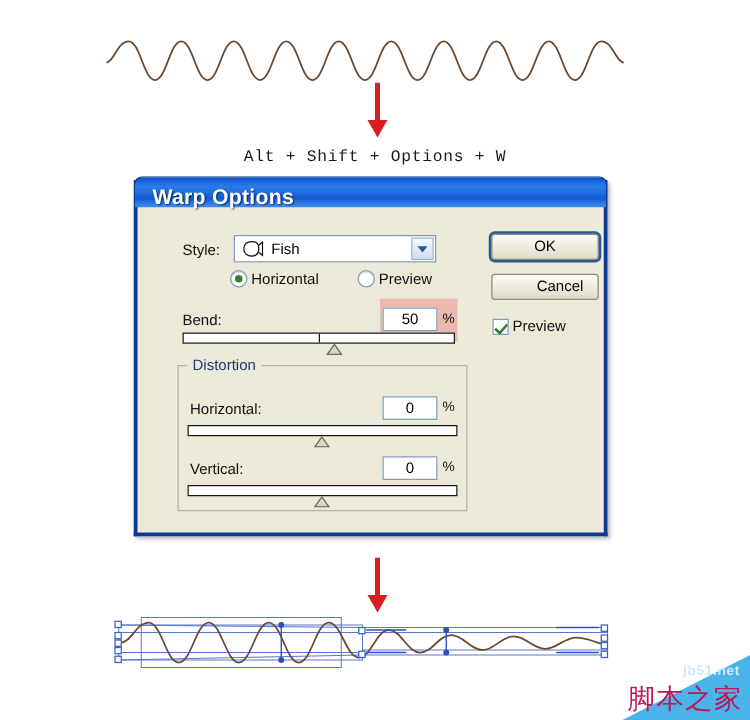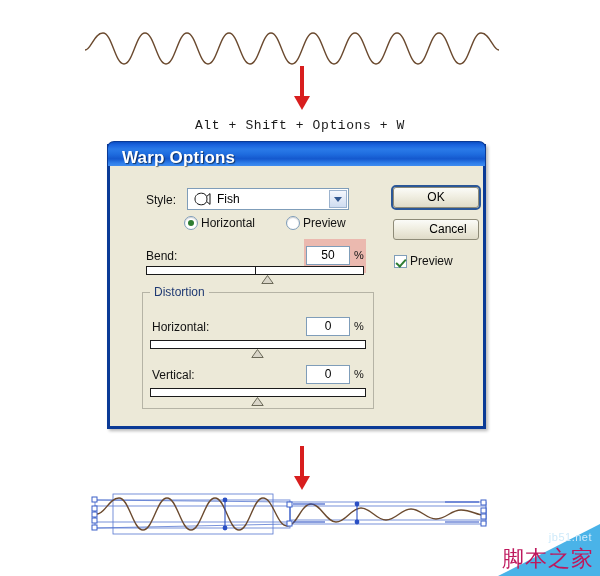--- a/index.html
+++ b/index.html
@@ -301,20 +301,21 @@
     background: #4ab3e8;
     clip-path: polygon(38px 52px, 140px 0, 140px 52px);
   }
   #wm-en {
     position: absolute;
     right: 8px; top: 7px;
     font-size: 11px;
     color: #cfeafa;
     font-family: "Liberation Sans", sans-serif;
     letter-spacing: 0.5px;
+    font-weight: bold;
   }
   #wm-cn {
     position: absolute;
     right: 6px; bottom: 2px;
     font-size: 22px;
     color: #be185d;
     font-family: "DejaVu Sans", sans-serif;
     letter-spacing: 1px;
     margin-top: 25px;
   }

